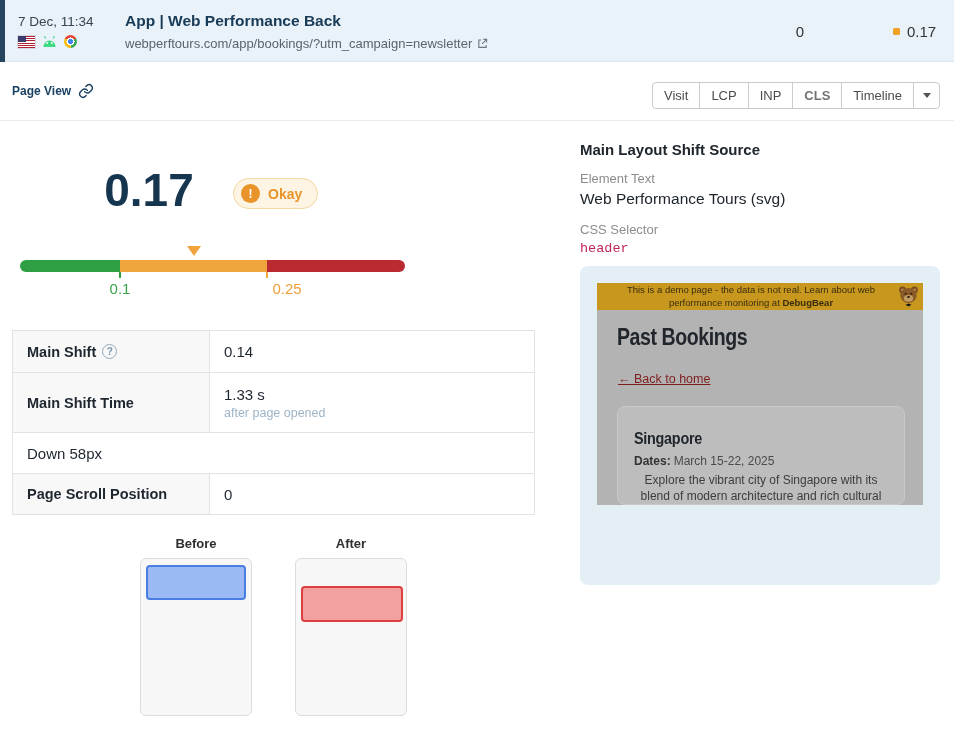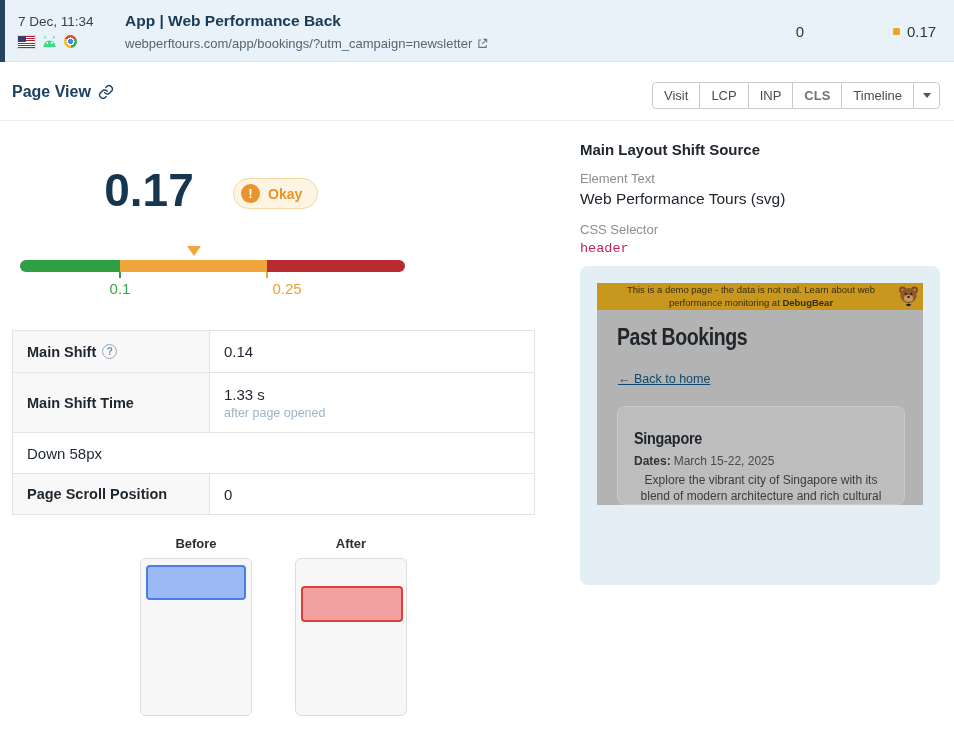--- a/index.html
+++ b/index.html
@@ -17,21 +17,21 @@
     background: radial-gradient(circle,#4285f4 0 2.6px,#fff 2.6px 4.1px,rgba(0,0,0,0) 4.1px),
                 conic-gradient(from -60deg,#ea4335 0 120deg,#34a853 120deg 240deg,#fbbc05 240deg 360deg); }
   .tb-title { position:absolute; left:125px; top:12px; font-size:15.5px; font-weight:bold; color:#173a56; }
   .tb-url { position:absolute; left:125px; top:36px; display:flex; align-items:center; gap:5px; font-size:13px; color:#59646e; cursor:pointer; }
   .tb-count { position:absolute; left:790px; top:23px; width:20px; text-align:center; font-size:15px; color:#333; }
   .tb-metric { position:absolute; left:893px; top:23px; display:flex; align-items:center; gap:7px; font-size:15px; color:#333; }
   .dot-orange { width:7px; height:7px; background:#f0a124; border-radius:1.5px; }
 
   
   .toolbar { position:absolute; left:0; top:63px; width:954px; height:58px; background:#fff; border-bottom:1px solid #ebebeb; }
-  .pv { position:absolute; left:12px; top:20px; display:flex; align-items:center; gap:7px; font-size:16px; font-weight:bold; color:#1b4263; }
+  .pv { position:absolute; left:12px; top:20px; display:flex; align-items:center; gap:7px; font-size:12px; font-weight:bold; color:#1b4263; }
   .tabgroup { position:absolute; right:14px; top:19px; display:flex; background:#fff; border:1px solid #cbcbcb; border-radius:4px; overflow:hidden; }
   .tab { padding:4px 11px; font-size:13px; color:#4c4c4c; border-left:1px solid #cbcbcb; cursor:pointer; line-height:17px; }
   .tab:first-child { border-left:none; }
   .tab.active { font-weight:bold; color:#737373; }
   .tab-dd { display:flex; align-items:center; justify-content:center; width:26px; border-left:1px solid #cbcbcb; cursor:pointer; }
   .caret { width:0; height:0; border-left:4.5px solid transparent; border-right:4.5px solid transparent; border-top:5.5px solid #555; }
 
   
   .big-score { position:absolute; left:84px; top:163px; width:130px; text-align:center; font-size:46px; font-weight:bold; color:#16354f; }
   .okay-badge { position:absolute; left:233px; top:178px; height:31px; display:inline-flex; align-items:center; gap:8px; padding:0 15px 0 7px; border-radius:16px; background:#fdf4e3; border:1px solid #f3d8a2; }
@@ -84,21 +84,21 @@
   .sh-banner { position:relative; height:27px; background:#c7981d; color:#3a2c10; font-size:9.5px; line-height:1.3; display:flex; align-items:center; justify-content:center; text-align:center; padding:0 28px 0 10px; }
   .bear { position:absolute; right:3px; top:2px; }
   .sh-header { position:relative; height:68px; background:#fff; border:2.5px solid #c41111; }
   .sh-logo { position:absolute; left:8px; top:13px; }
   .sh-sitetitle { position:absolute; left:56px; top:50%; transform:translateY(-50%); white-space:nowrap; }
   .sh-sitetitle span { display:inline-block; font-size:17px; font-weight:bold; color:#101010; transform:scaleX(0.88); transform-origin:left center; letter-spacing:-0.3px; }
   .sh-search { position:absolute; right:10px; top:50%; transform:translateY(-50%); }
   .sh-body { position:relative; height:195px; background:#b3b3b3; overflow:hidden; }
   .pb-heading { position:absolute; left:20px; top:14px; white-space:nowrap; }
   .pb-heading span { display:inline-block; font-size:23px; font-weight:bold; color:#20262c; transform:scaleX(0.85); transform-origin:left center; letter-spacing:-0.5px; }
-  .back-link { position:absolute; left:21px; top:62px; font-size:12.5px; color:#0c4a6e; text-decoration:underline; }
+  .back-link { position:absolute; left:21px; top:62px; font-size:12.5px; color:#7f1d1d; text-decoration:underline; }
   .tour-card { position:absolute; left:20px; top:96px; width:288px; height:99px; background:#bdbdbd; border:1px solid #c9c9c9; border-radius:8px; padding:23px 16px 0; overflow:hidden; }
   .tc-title span { display:inline-block; font-size:16px; font-weight:bold; color:#20262c; transform:scaleX(0.9); transform-origin:left center; letter-spacing:-0.3px; }
   .tc-dates { margin-top:6px; font-size:12px; color:#4a4a4a; }
   .tc-dates .dl { font-weight:bold; color:#333; margin-right:3px; }
   .tc-desc { margin-top:5px; font-size:12px; color:#3c3c3c; line-height:1.3;text-align:center; }
 </style>
 </head>
 <body>
 
 <div id="app">

